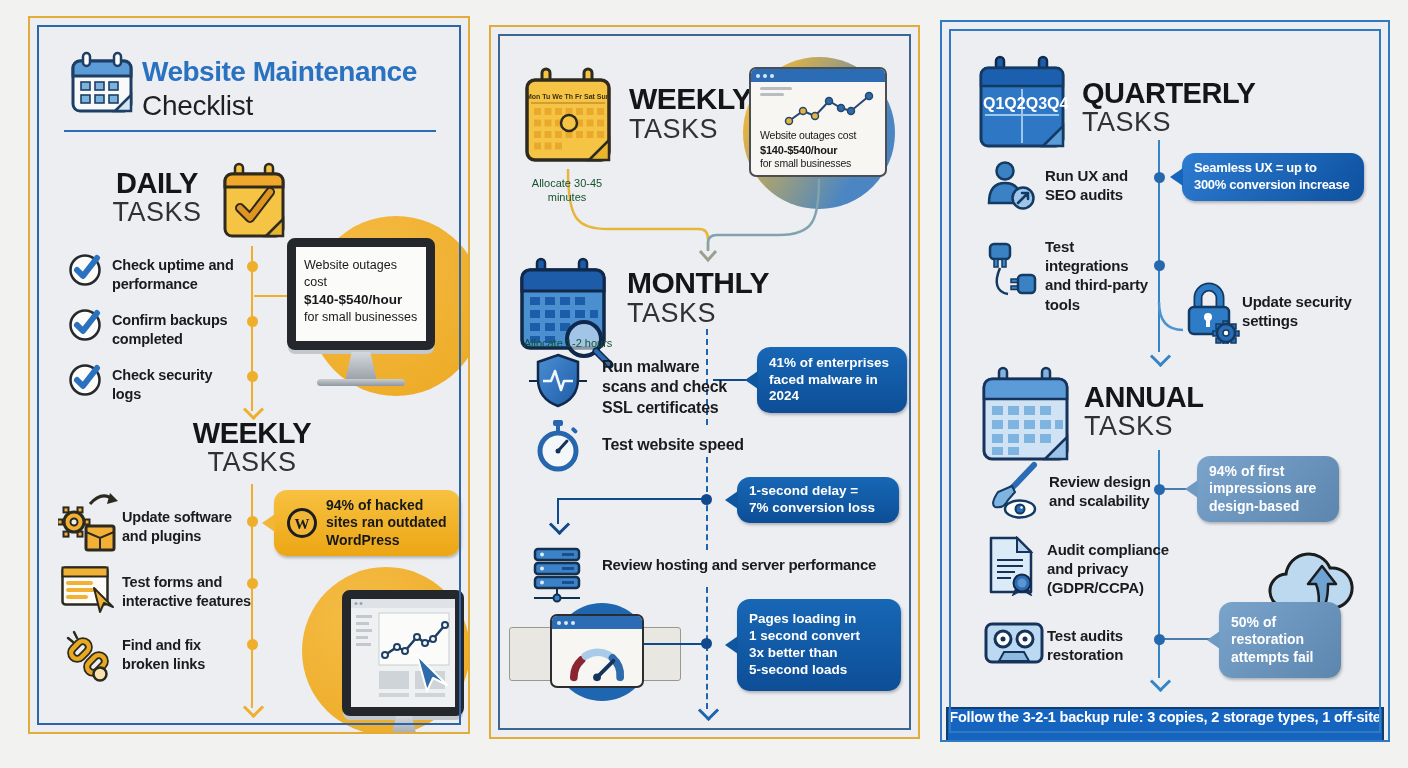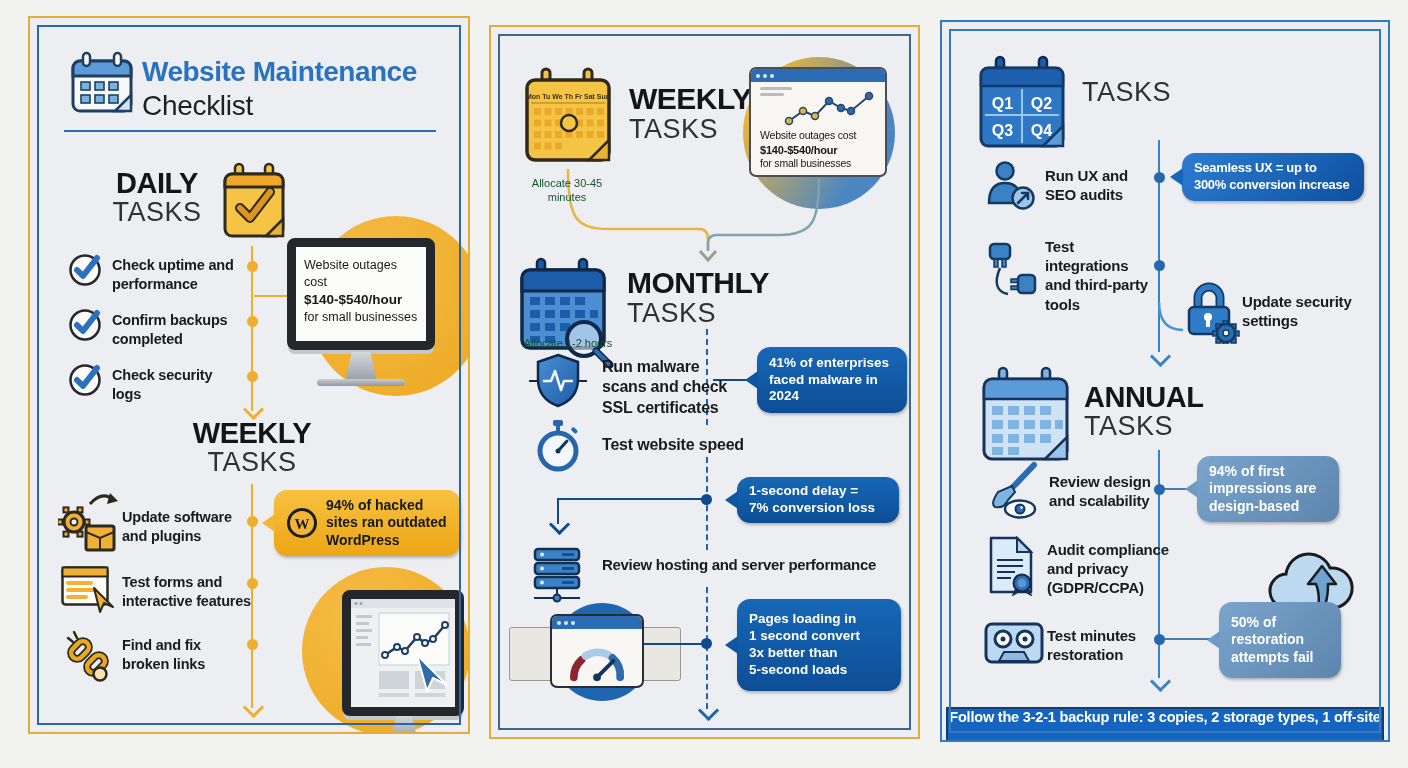--- a/index.html
+++ b/index.html
@@ -25,21 +25,21 @@
   .mon-base{position:absolute;background:linear-gradient(180deg,#c9ced3,#8f969e);border-radius:4px;z-index:3;}
   .mon-note{font-size:12.5px;color:#17181a;line-height:1.35;padding:10px 8px;}
   .mon-note .b{font-weight:bold;font-size:13.5px;}
   .bcard{position:absolute;background:#f7f6f2;border:2px solid #4a4f55;border-radius:7px;z-index:3;box-sizing:border-box;overflow:hidden;}
   .bhead{height:13px;background:#2b6cb5;display:flex;align-items:center;padding-left:5px;gap:3px;}
   .bdot{width:4px;height:4px;border-radius:50%;background:#dbe6f2;}
   .bnote{font-size:10.5px;color:#17181a;line-height:1.3;padding:2px 9px;letter-spacing:-0.2px;}
   .bnote .b{font-weight:bold;font-size:11px;}
   .glines{padding:5px 9px 0;}
   .gline{height:3px;background:#b9bdc2;border-radius:2px;margin-bottom:3px;}
-  .qgrid{position:absolute;z-index:4;display:grid;grid-template-columns:1fr 1fr;grid-template-rows:1fr 1fr;text-align:center;color:#fff;font-weight:bold;font-size:16px;}
+  .qgrid{position:absolute;z-index:4;display:grid;grid-template-columns:1fr 1fr 1fr 1fr;grid-template-rows:1fr 1fr;text-align:center;color:#fff;font-weight:bold;font-size:16px;}
   .qgrid span{display:flex;align-items:center;justify-content:center;}
   .footer-banner{position:absolute;background:#1565c0;border:2px solid #113e6e;color:#fff;font-weight:bold;font-size:14.5px;display:flex;justify-content:center;z-index:5;letter-spacing:-0.2px;box-sizing:border-box;}
   svg{display:block;}
   .icon{position:absolute;z-index:3;}
 </style>
 </head>
 <body>
 
 <div class="panel" style="left:28px;top:16px;width:438px;height:714px;border:2px solid #e2ac3a;">
   <div class="inframe" style="border-color:#2d66a8;"></div>
@@ -440,20 +440,21 @@
     <line x1="6" y1="60" x2="80" y2="60" stroke="#9cc6ec" stroke-width="2"></line>
     <path d="M64,91 L84,71 V91 Z" fill="#5b9bd8" stroke="#123a63" stroke-width="2.5"></path>
   </svg>
   <div class="qgrid" style="left:41px;top:68px;width:78px;height:54px;">
     <span>Q1</span>
     <span>Q2</span>
     <span>Q3</span>
     <span>Q4</span>
   </div>
   <div class="hgrp" style="left:140px;top:56px;">
+    <div class="h1">QUARTERLY</div>
     <div class="h2">TASKS</div>
   </div>
 
   <div class="vl" style="left:216px;top:118px;height:212px;border-left:2.5px solid #3584c6;"></div>
   <div class="chv" style="left:211px;top:327px;border-color:#3584c6;"></div>
   <div class="dot" style="left:212px;top:150px;background:#2568ad;"></div>
   <div class="dot" style="left:212px;top:238px;background:#2568ad;"></div>
 
   <svg class="icon" style="left:45px;top:138px;" width="50" height="52" viewBox="0 0 50 52">
     <circle cx="18" cy="11" r="8.5" fill="#3b82c4" stroke="#123a63" stroke-width="2.5"></circle>
@@ -582,21 +583,21 @@
   </svg>
 
   <svg class="icon" style="left:42px;top:600px;" width="60" height="46" viewBox="0 0 60 46">
     <rect x="2" y="2" width="56" height="38" rx="6" fill="#bcd9f2" stroke="#16335c" stroke-width="3"></rect>
     <circle cx="19" cy="17" r="8" fill="#fdfdfb" stroke="#16335c" stroke-width="3"></circle>
     <circle cx="41" cy="17" r="8" fill="#fdfdfb" stroke="#16335c" stroke-width="3"></circle>
     <circle cx="19" cy="17" r="2.5" fill="#16335c"></circle>
       <circle cx="41" cy="17" r="2.5" fill="#16335c"></circle>
     <path d="M15,39 L20,30 H40 L45,39 Z" fill="#8fb9dd" stroke="#16335c" stroke-width="2"></path>
   </svg>
-  <div class="tl ml" style="left:105px;top:604px;font-size:15px;">Test minutes
+  <div class="tl ml" style="left:105px;top:604px;font-size:15px;">Test audits
 restoration</div>
   <div class="hl" style="left:220px;top:616px;width:58px;border-top:2.5px solid #4b7cab;"></div>
   <div class="co" style="left:277px;top:580px;width:122px;height:76px;background:linear-gradient(135deg,#7ba4cd,#5c86ae);font-size:14px;line-height:1.25;">
     <div class="coarr" style="border-right-color:#6f9ac4;"></div>
     <div class="ml">50% of
 restoration
 attempts fail</div>
   </div>
 
   <div class="footer-banner" style="left:4px;top:685px;width:438px;height:36px;">

